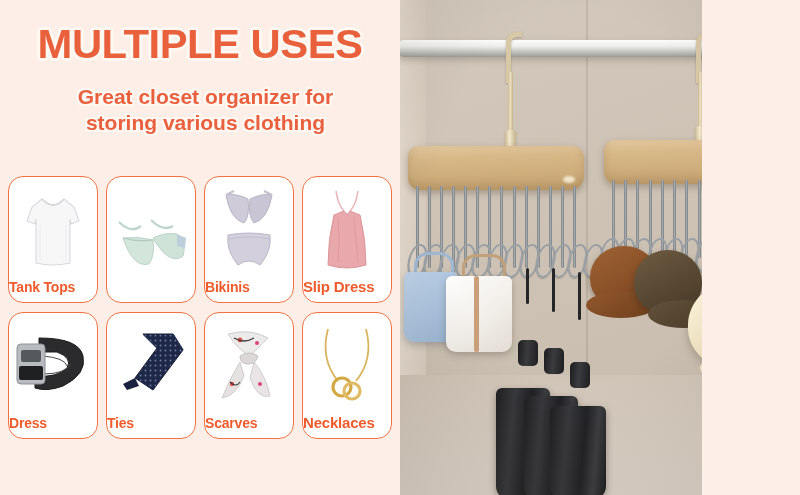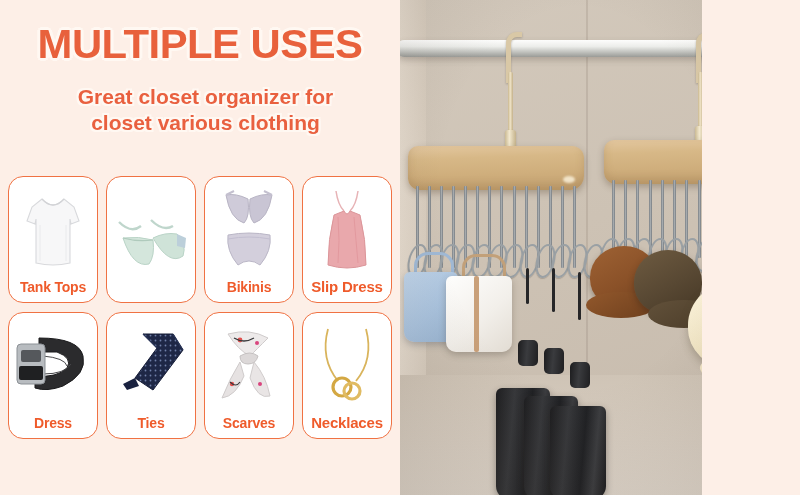--- a/index.html
+++ b/index.html
@@ -31,21 +31,21 @@
   
   .grid{position:absolute;left:8px;top:176px;width:384px;
         display:grid;grid-template-columns:repeat(4,1fr);grid-template-rows:127px 127px;
         gap:9px 8px;}
   .card{position:relative;background:#FFFFFF;border:1.6px solid #F07243;
         border-radius:15px;overflow:hidden;
         display:flex;flex-direction:column;align-items:center;justify-content:flex-start;}
   .card-art{flex:1;width:100%;display:flex;align-items:center;justify-content:center;
             padding-top:4px;box-sizing:border-box;}
   .card-art svg{display:block;}
-  .card-label{width:100%;text-align:center;font-size:14px;font-weight:bold;
+  .card-label{width:100%;font-size:14px;font-weight:bold;
               color:#EF5B2B;letter-spacing:-0.2px;padding-bottom:7px;
               font-family:"Liberation Sans",sans-serif;white-space:nowrap;}
   .card-label.sm{font-size:15px;}
 
   
   .photo{position:absolute;left:400px;top:0;width:400px;height:495px;overflow:hidden;
          background:#CFC5B8;}
   .wall{position:absolute;inset:0;
         background:linear-gradient(160deg,#D3C9BC 0%,#CDC2B4 45%,#C6BAAC 100%);}
   .wall-seam{position:absolute;top:0;bottom:0;width:2px;background:rgba(120,108,96,.18);}
@@ -112,21 +112,21 @@
 <body>
 
 <div class="page">
 
   <div class="left-panel">
 
     <div class="headline">MULTIPLE USES</div>
 
     <div class="subhead">
       <span class="ln">Great closet organizer for</span>
-      <span class="ln">closet various clothing</span>
+      <span class="ln">storing various clothing</span>
     </div>
 
     <div class="grid">
 
       <div class="card">
         <div class="card-art">
           <svg width="62" height="78" viewBox="0 0 62 78">
             <path d="M20 8 L10 16 L5 30 L13 33 L14 28 L14 72 Q31 76 48 72 L48 28 L49 33 L57 30 L52 16 L42 8 Q31 20 20 8 Z" fill="#F7F7F8" stroke="#D8D9DC" stroke-width="1.1"></path>
             <path d="M20 8 Q31 20 42 8" fill="none" stroke="#D2D3D6" stroke-width="1.3"></path>
             <path d="M18 34 L18 70" stroke="#E9EAEC" stroke-width="1" fill="none"></path>

